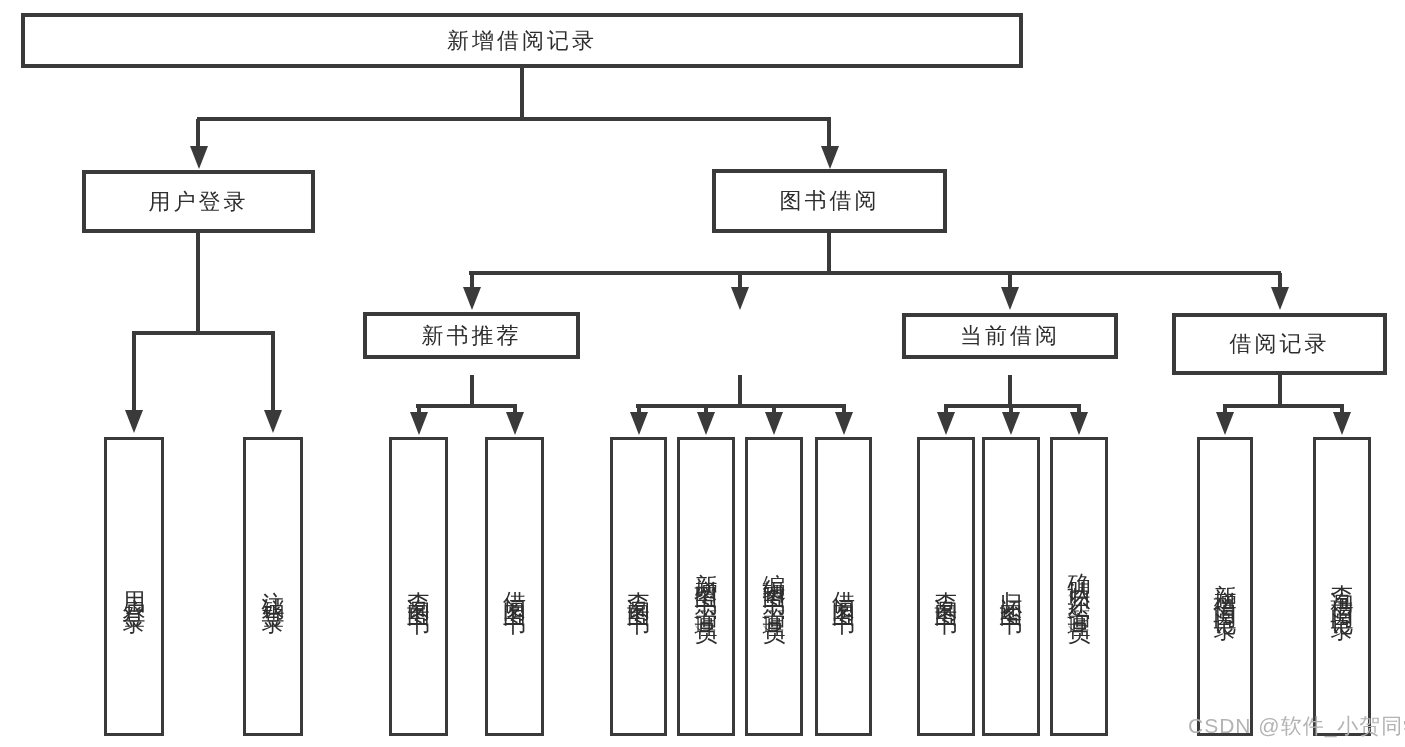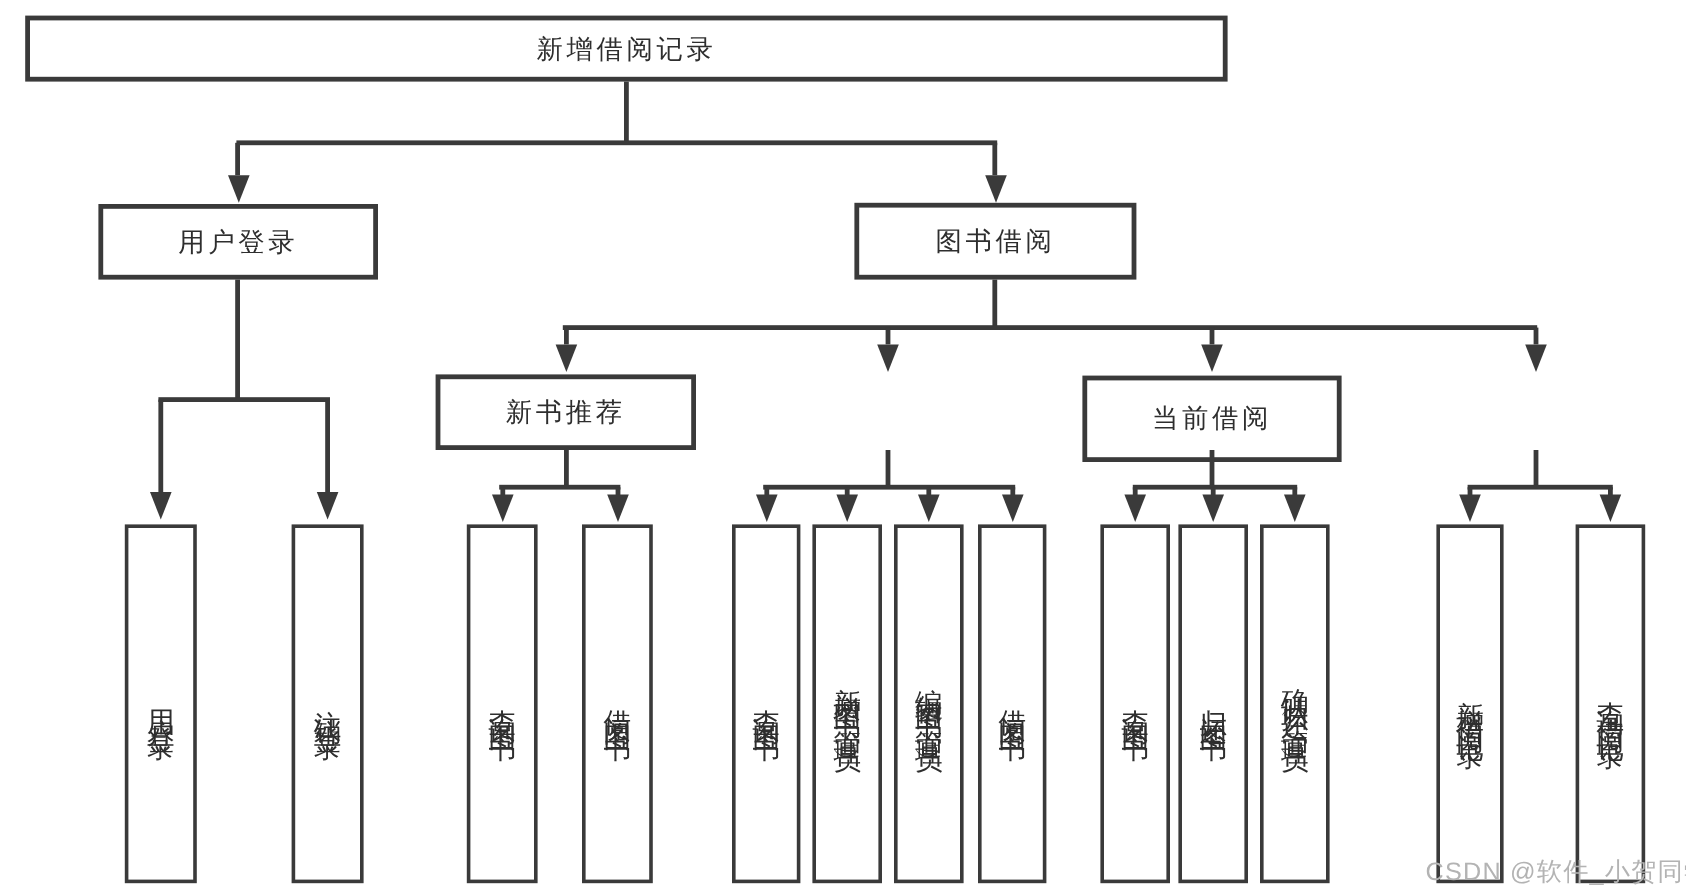--- a/index.html
+++ b/index.html
@@ -48,29 +48,32 @@
   </div>
 
   <div class="box" style="left:82px;top:170px;width:233px;height:63px">
     <span>用户登录</span>
   </div>
 
   <div class="box" style="left:712px;top:169px;width:235px;height:64px">
     <span>图书借阅</span>
   </div>
 
-  <div class="box" style="left:363px;top:312px;width:217px;height:63px">
+  <div class="box" style="left:363px;top:312px;width:217px;height:47px">
     <span>新书推荐</span>
   </div>
 
 
-  <div class="box" style="left:902px;top:313px;width:216px;height:72px">
+  <div class="box" style="left:902px;top:313px;width:216px;height:46px">
     <span>当前借阅</span>
   </div>
 
+  <div class="box" style="left:1172px;top:313px;width:215px;height:62px">
+    <span>借阅记录</span>
+  </div>
 
   <div class="vbox" style="left:104px;width:60px">
     <span>用户登录</span>
   </div>
   <div class="vbox" style="left:243px;width:60px">
     <span>注销登录</span>
   </div>
 
   <div class="vbox" style="left:389px;width:59px">
     <span>查询图书</span>

